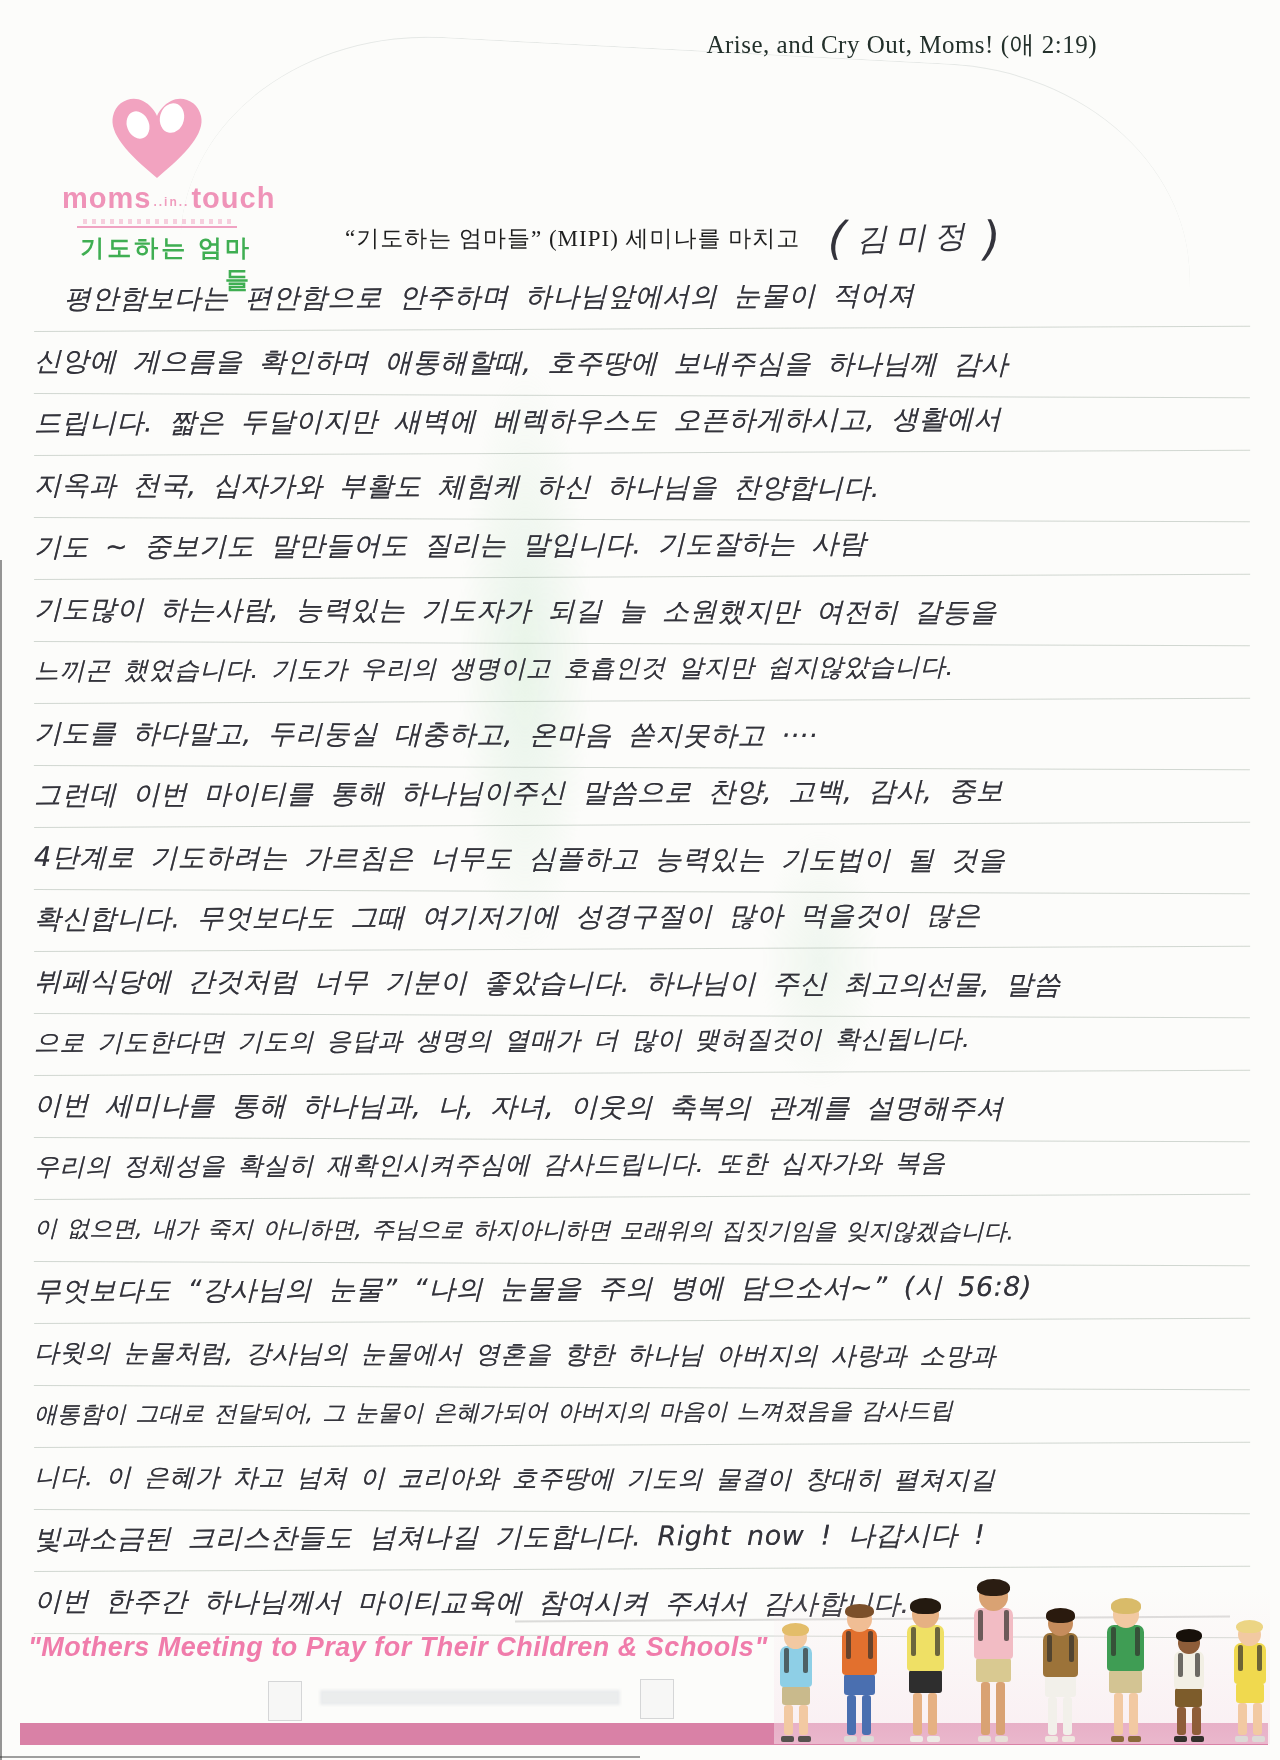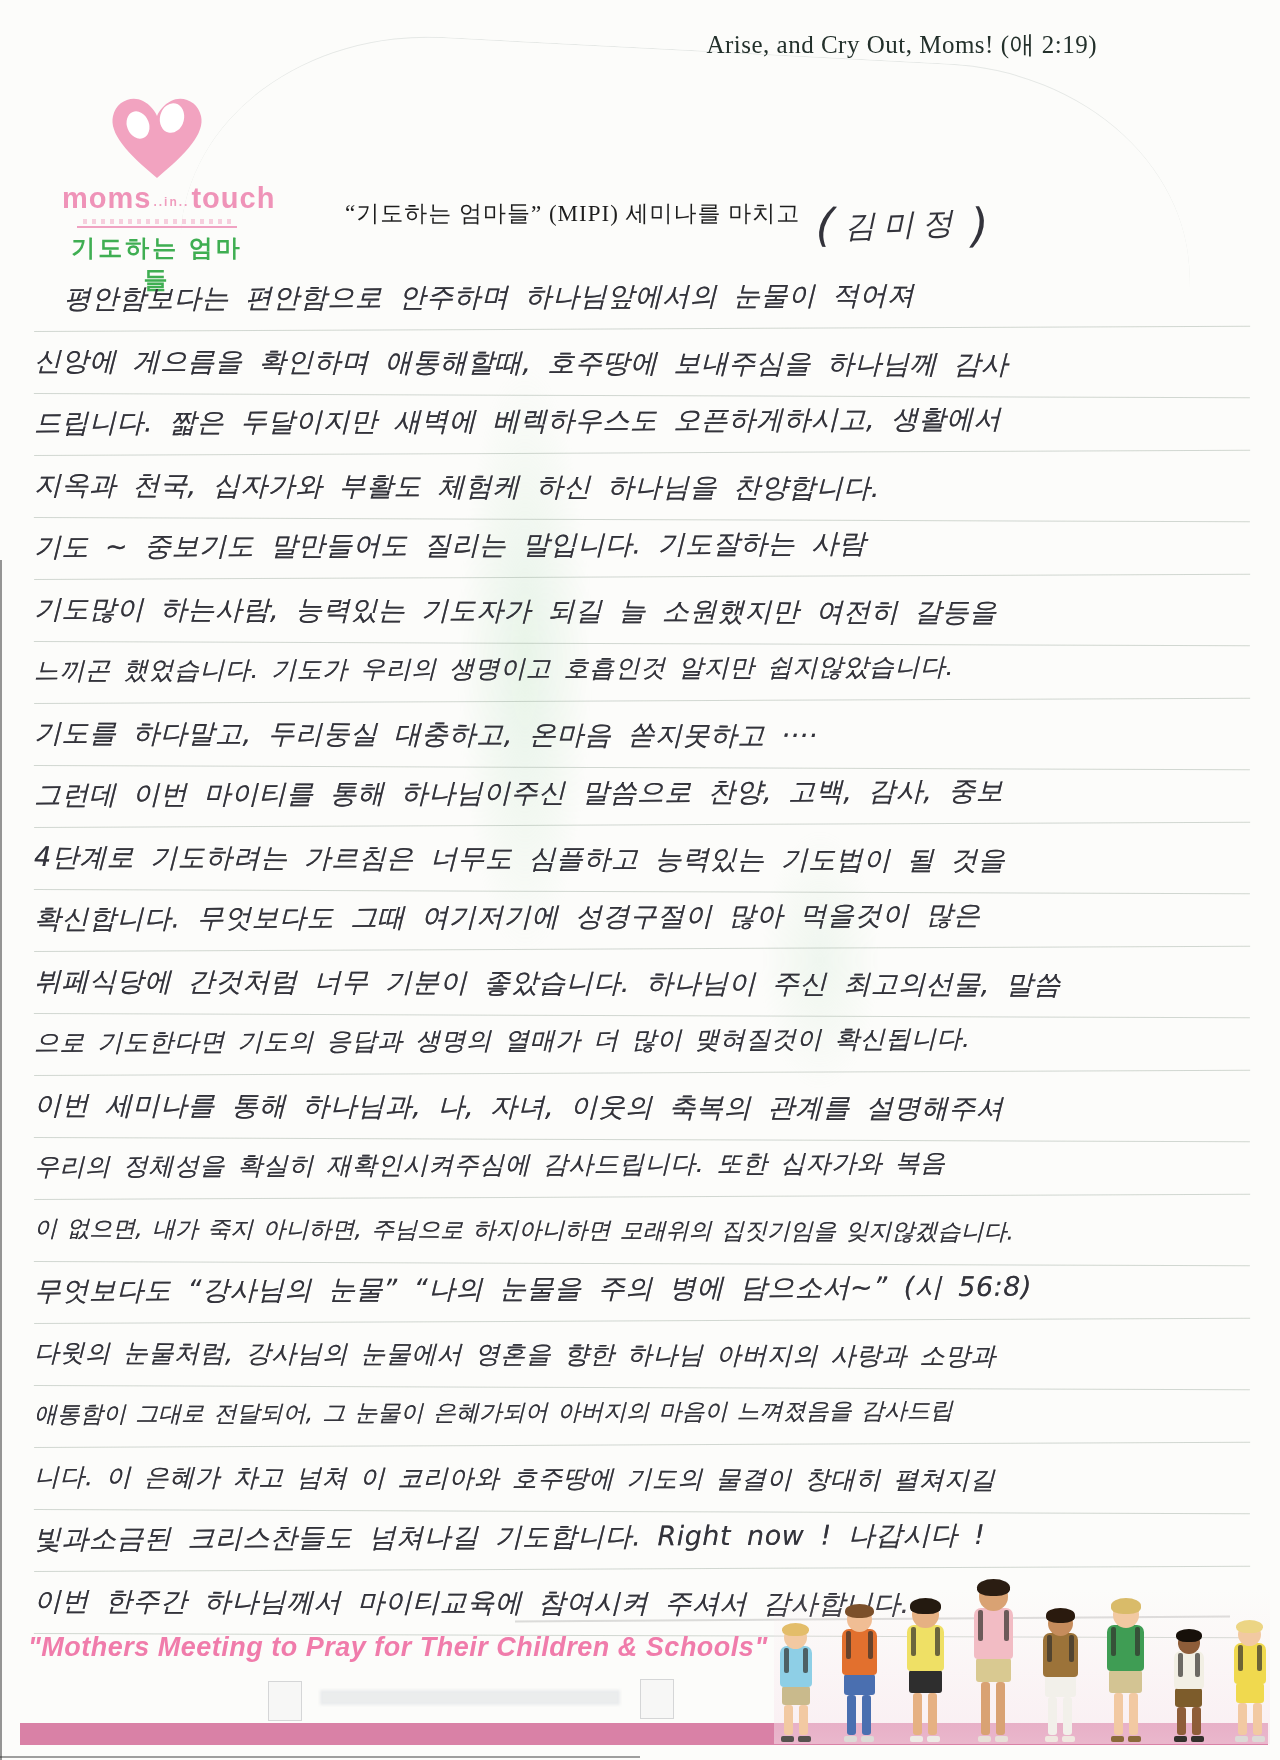--- a/index.html
+++ b/index.html
@@ -16,30 +16,30 @@
   .crease-bottom{position:absolute;left:515px;top:1618px;width:715px;height:2px;
     background:rgba(120,120,120,.25);transform:rotate(-0.4deg);}
   .green-wash{position:absolute;left:460px;top:370px;width:130px;height:580px;
     background:radial-gradient(ellipse at center,rgba(190,228,196,.32),rgba(190,228,196,0) 72%);filter:blur(2px);}
   .green-wash2{position:absolute;left:760px;top:830px;width:120px;height:260px;
     background:radial-gradient(ellipse at center,rgba(195,228,200,.22),rgba(195,228,200,0) 70%);filter:blur(2px);}
   
   .tagline{position:absolute;top:30px;right:183px;text-align:right;
     font-family:"Liberation Serif",serif;font-size:25px;line-height:30px;color:#23302b;letter-spacing:.5px;}
   
-  .logo{position:absolute;left:62px;top:92px;width:190px;text-align:center;}
+  .logo{position:absolute;left:62px;top:92px;width:190px;text-align:right;}
   .logo .heart{width:100px;height:90px;margin:0 auto;}
   .wordmark{margin-top:2px;color:#ef93b8;font-weight:bold;font-size:29px;letter-spacing:1px;line-height:28px;}
   .wordmark .wm-in{font-size:12px;letter-spacing:2px;vertical-align:2px;padding:0 2px;opacity:.9;}
   .micro-dashes{width:148px;height:5px;margin:3px auto 2px auto;opacity:.55;
     background:repeating-linear-gradient(90deg,rgba(240,160,192,.9) 0 4px,transparent 4px 9px);}
   .logo-underline{width:160px;height:2px;margin:2px auto 4px auto;background:#f0a2c2;}
   .logo-korean{color:#3fae52;font-weight:bold;font-size:24px;letter-spacing:3px;}
   
-  .title-row{position:absolute;left:345px;top:198px;display:flex;align-items:flex-start;gap:16px;white-space:nowrap;}
+  .title-row{position:absolute;left:345px;top:211px;display:flex;align-items:center;gap:28px;white-space:nowrap;}
   .title-printed{font-family:"Liberation Serif",serif;font-size:23px;color:#1e1e1e;letter-spacing:1px;}
   .title-name{display:flex;align-items:center;gap:10px;color:#2f2f36;}
   .title-name .paren{font-size:46px;font-weight:300;transform:rotate(4deg);font-family:"DejaVu Sans",sans-serif;}
   .title-name .paren.close{transform:rotate(-3deg);}
   .title-name .name{font-size:31px;font-style:italic;letter-spacing:8px;transform:rotate(-2deg);}
   
   .body-lines{position:absolute;left:34px;top:270px;width:1216px;}
   .hand{font-family:"DejaVu Sans",sans-serif;font-style:italic;color:#33333b;}
   .hand-line{
     height:61px;line-height:57px;font-size:27px;letter-spacing:.5px;word-spacing:7px;

